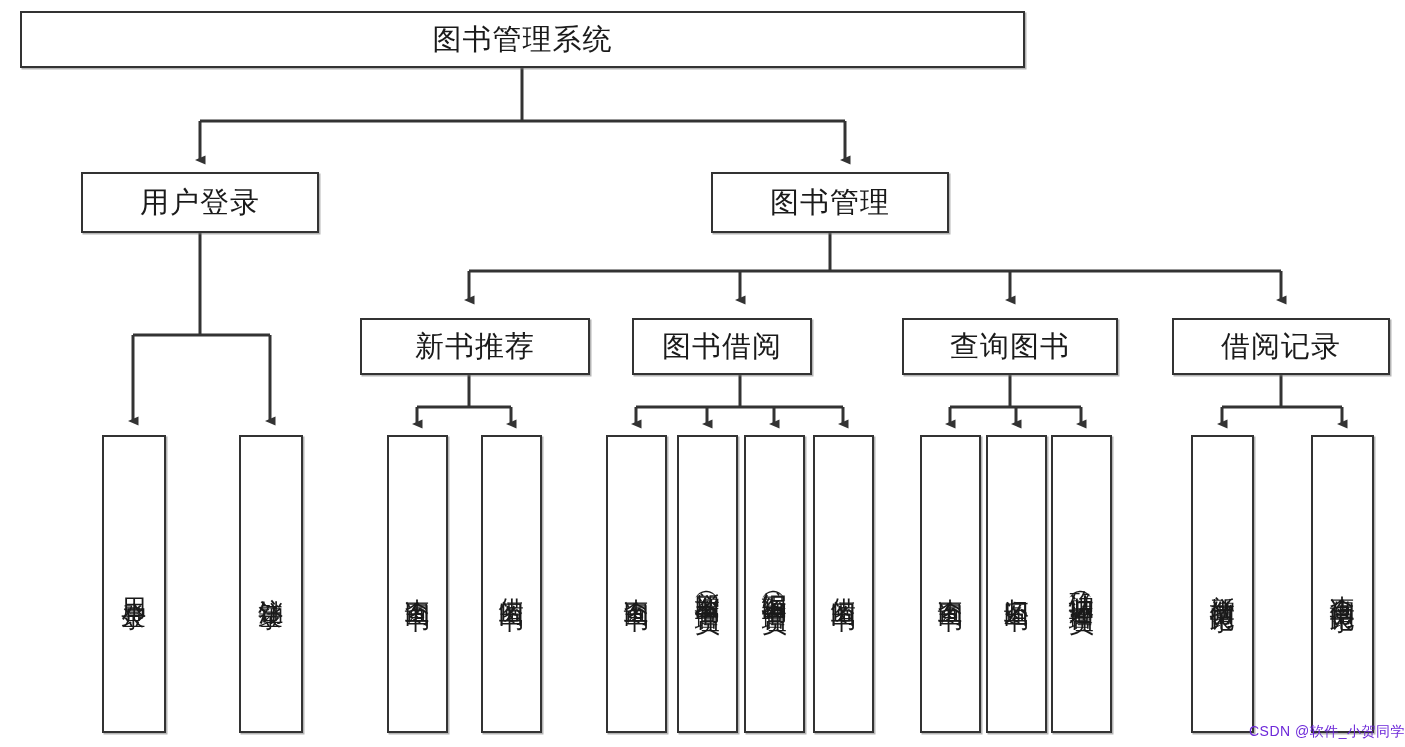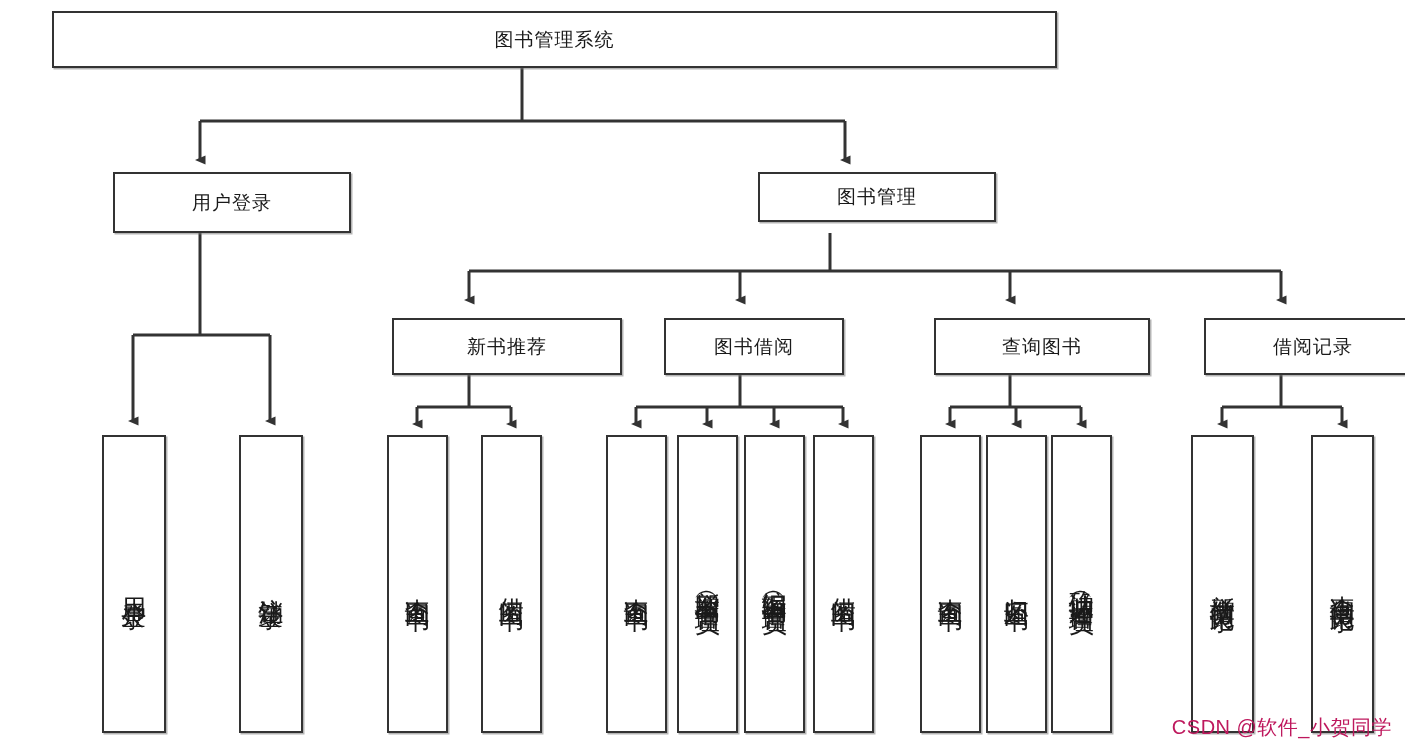--- a/index.html
+++ b/index.html
@@ -31,47 +31,46 @@
     background: #ffffff;
     border: 2px solid #333333;
     box-shadow: 1.5px 1.5px 0 0 rgba(120,120,120,0.55);
     display: flex;
     align-items: center;
     justify-content: center;
     color: #1a1a1a;
     z-index: 2;
   }
   .node.horiz {
-    font-size: 19px;
+    font-size: 29px;
     letter-spacing: 1px;
     white-space: nowrap;
-    margin-left: 32px;
   }
   .node.leaf {
     writing-mode: vertical-rl;
     text-orientation: upright;
     font-size: 25px;
     line-height: 1.05;
     letter-spacing: 3px;
     padding: 6px 0;
     align-items: center;
     justify-content: center;
   }
   .node.leaf .vtext {
     writing-mode: vertical-rl;
     text-orientation: upright;
     display: block;
     text-align: center;
   }
   #watermark {
     position: absolute;
-    right: 13px;
+    right: 0;
     bottom: 6px;
-    font-size: 20px;
-    color: #be185d;
+    font-size: 14px;
+    color: #6d28d9;
     letter-spacing: 0.5px;
     white-space: nowrap;
     z-index: 5;
     font-family: "Liberation Sans", "DejaVu Sans", sans-serif;
   }
 </style>
 </head>
 <body>
 
 <div id="canvas">
@@ -127,21 +126,21 @@
   </svg>
 
   <div class="node horiz" style="left:20px; top:11px; width:1005px; height:57px;">
     <span>图书管理系统</span>
   </div>
 
   <div class="node horiz" style="left:81px; top:172px; width:238px; height:61px;">
     <span>用户登录</span>
   </div>
 
-  <div class="node horiz" style="left:726px; top:172px; width:238px; height:50px;">
+  <div class="node horiz" style="left:711px; top:172px; width:238px; height:61px;">
     <span>图书管理</span>
   </div>
 
   <div class="node horiz" style="left:360px; top:318px; width:230px; height:57px;">
     <span>新书推荐</span>
   </div>
 
   <div class="node horiz" style="left:632px; top:318px; width:180px; height:57px;">
     <span>图书借阅</span>
   </div>

